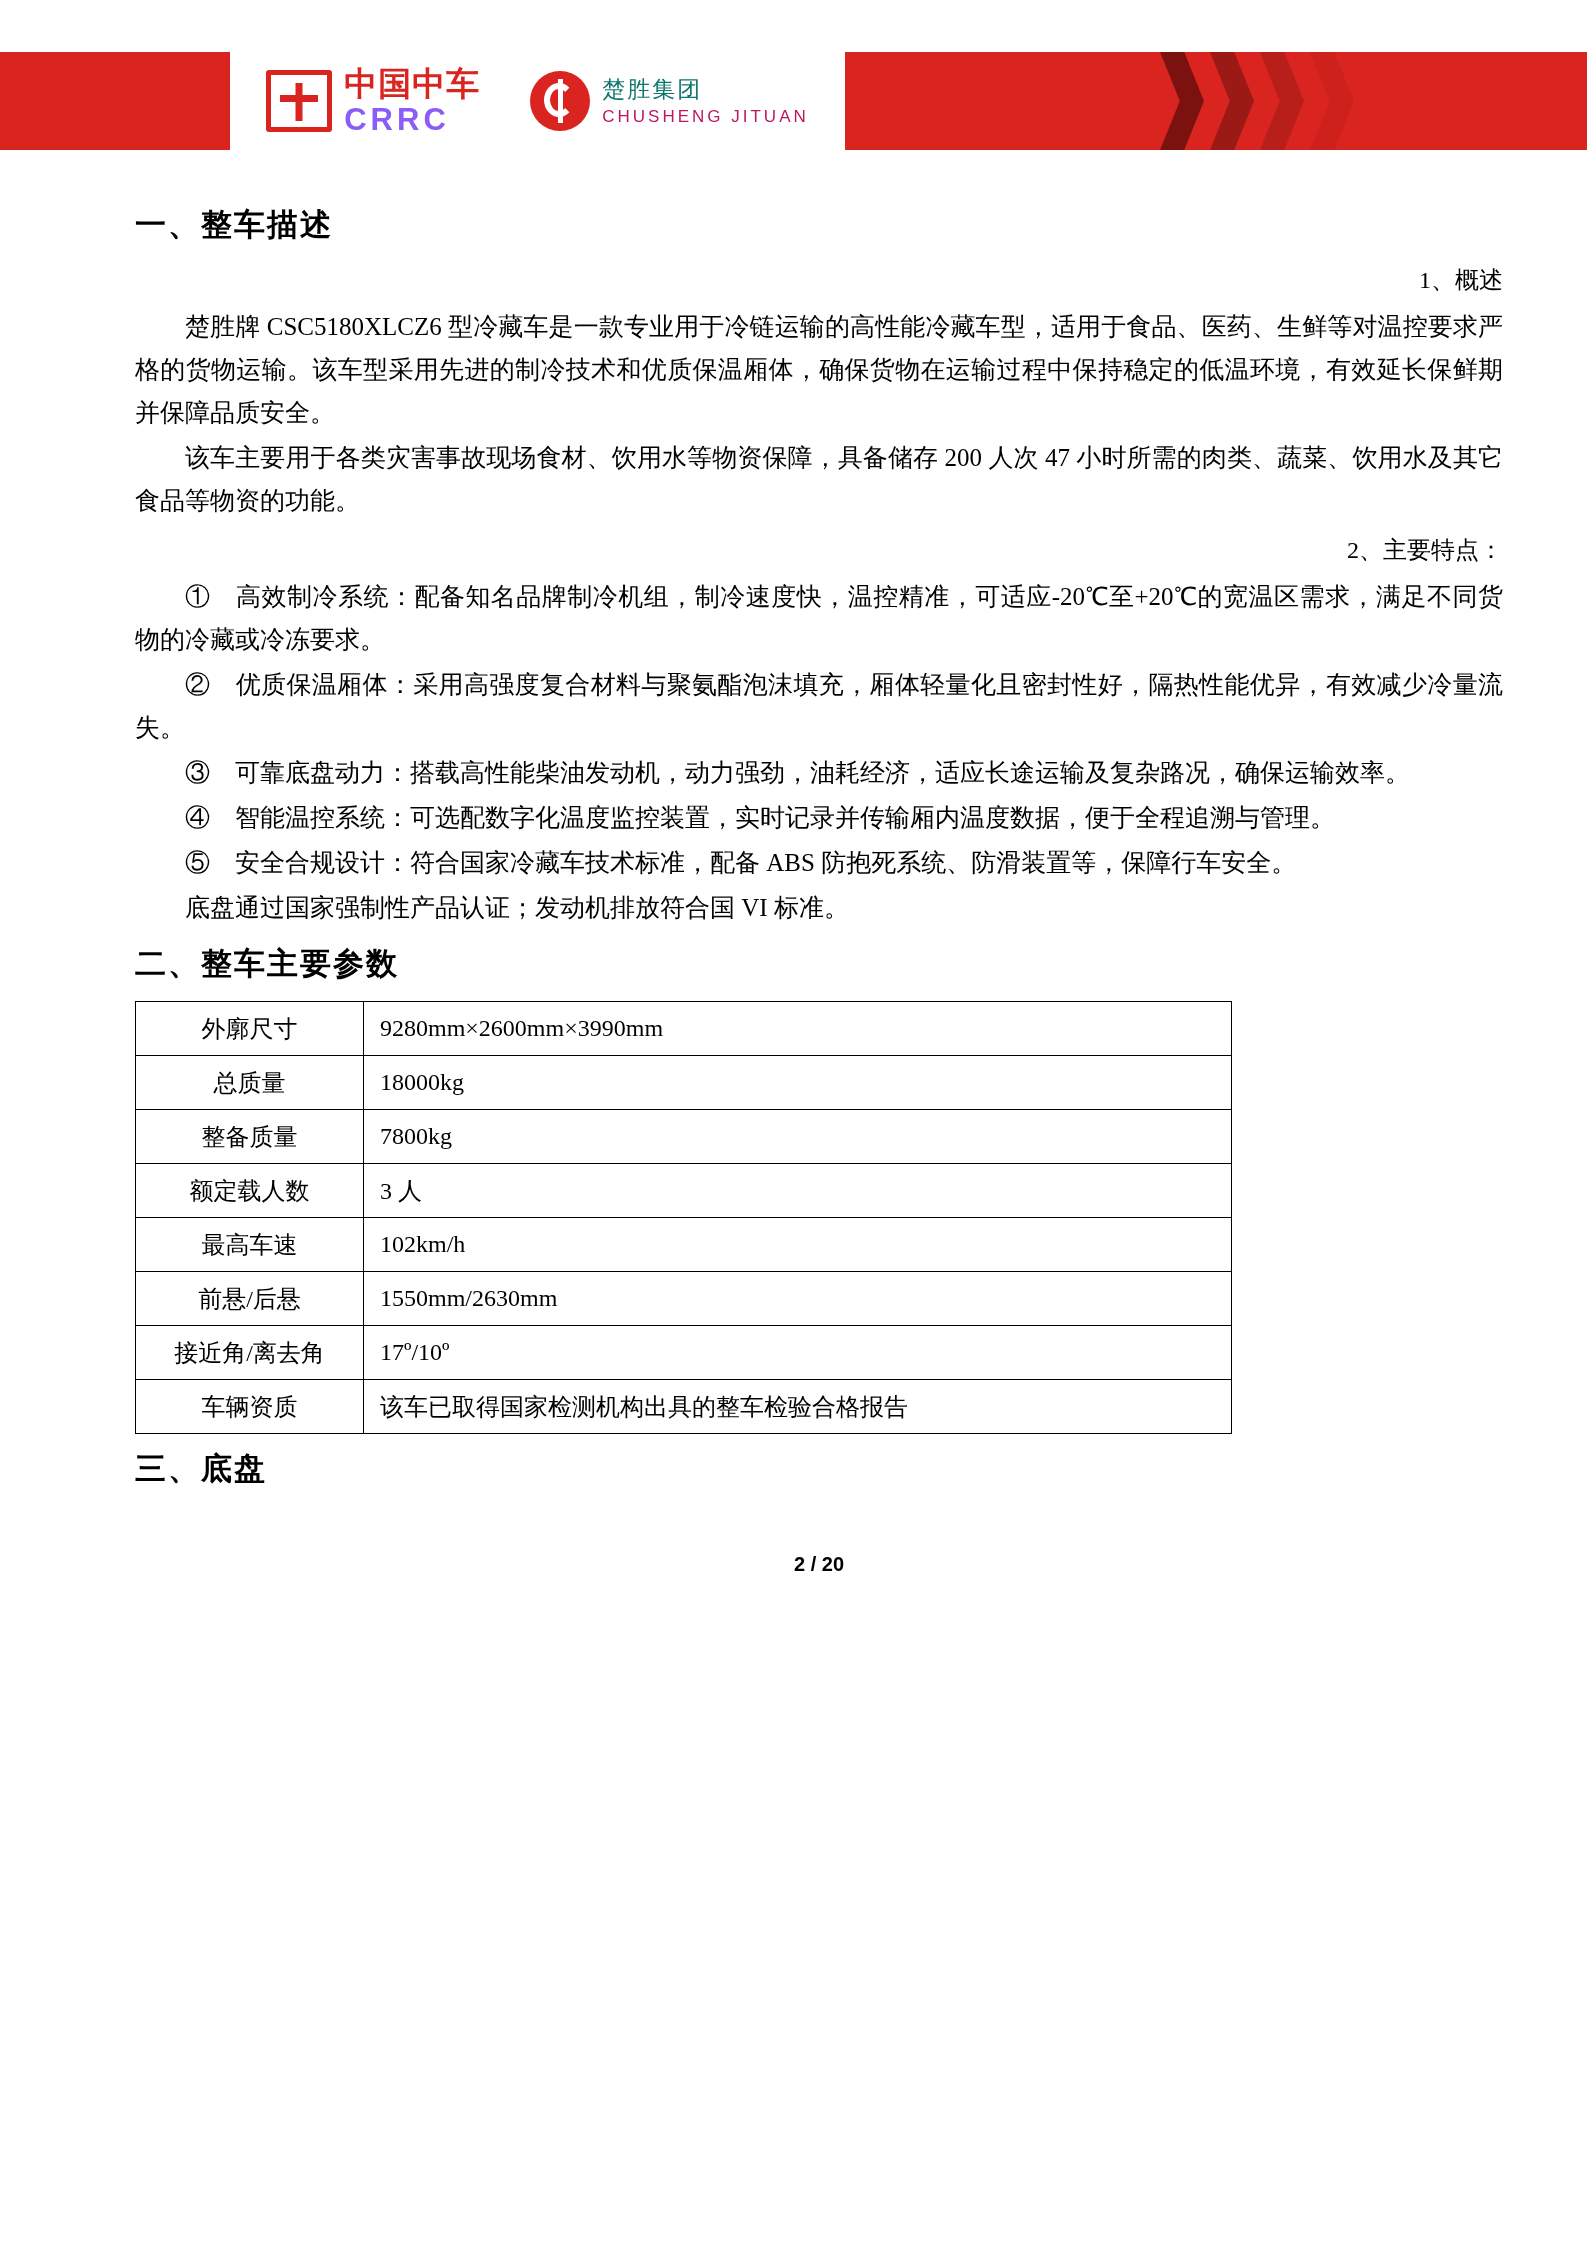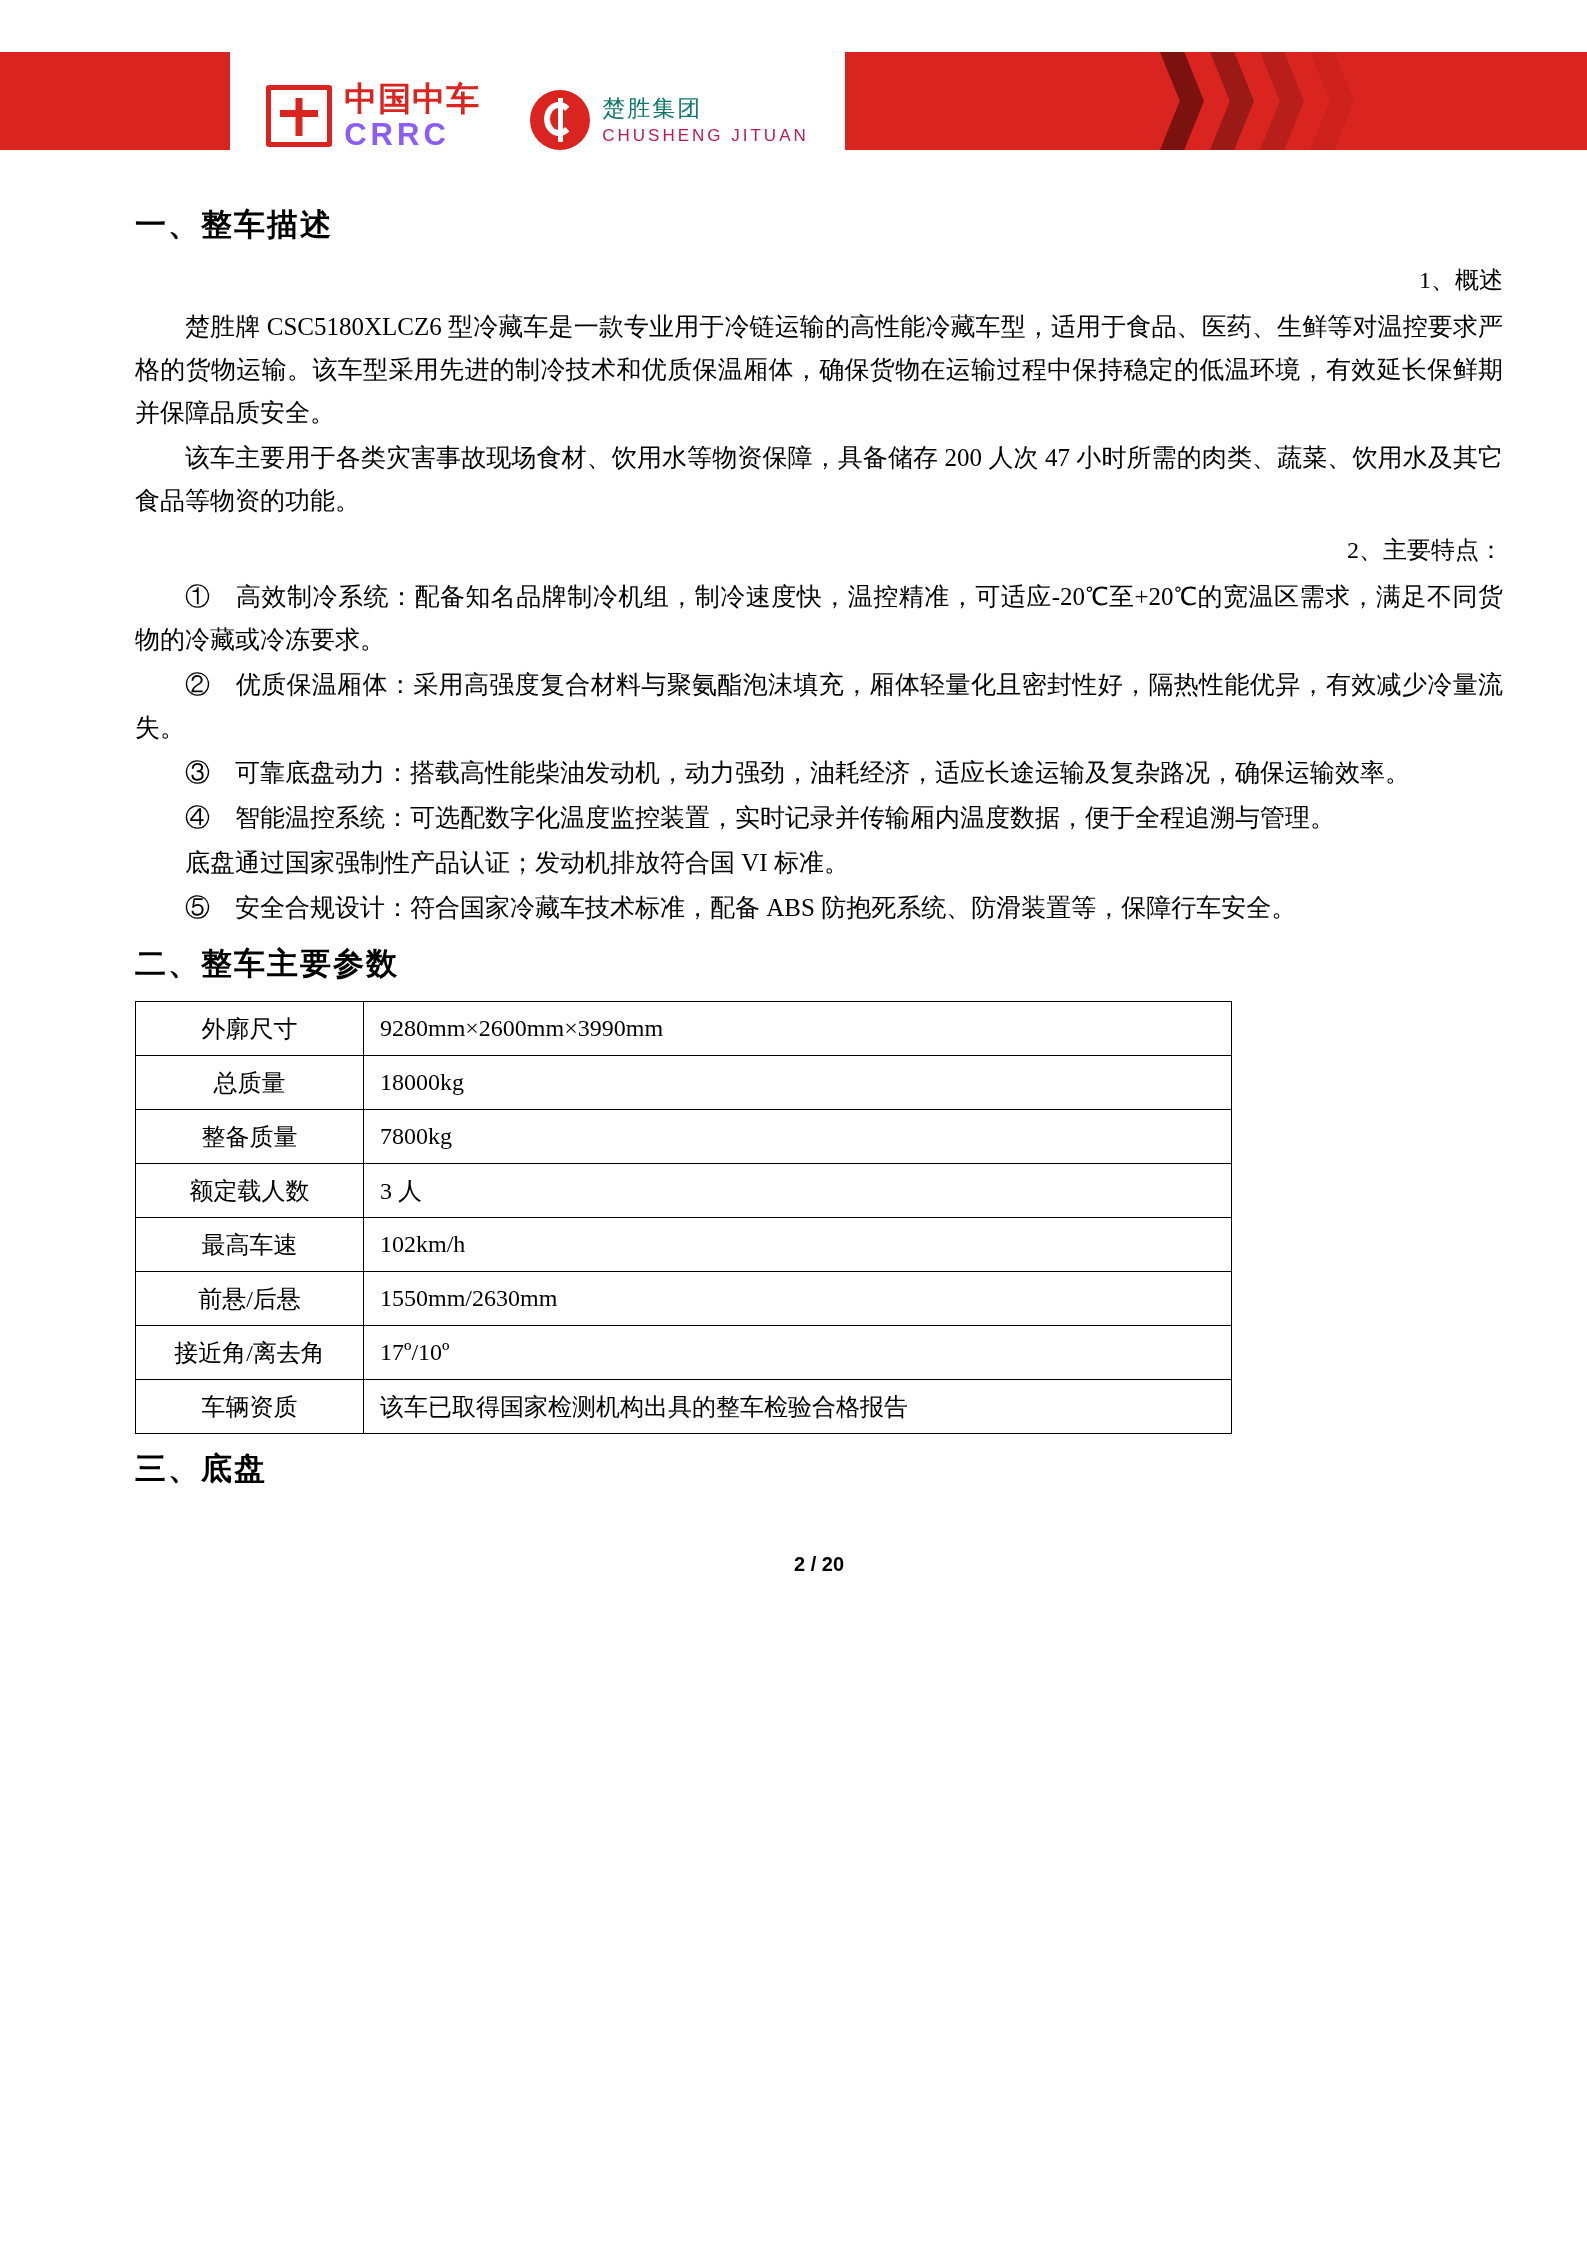--- a/index.html
+++ b/index.html
@@ -40,21 +40,21 @@
     background: #d9241f;
   }
   .header-logos {
     position: absolute;
     left: 230px;
     top: 52px;
     width: 615px;
     height: 98px;
     background: #ffffff;
     display: flex;
-    align-items: flex-end;
+    align-items: center;
     justify-content: center;
     gap: 50px;
   }
   .logo-crrc {
     display: flex;
     align-items: center;
     gap: 12px;
   }
   .crrc-mark {
     width: 66px;
@@ -281,22 +281,22 @@
 
   <div class="sub">1、概述</div>
   <p class="body indent">楚胜牌 CSC5180XLCZ6 型冷藏车是一款专业用于冷链运输的高性能冷藏车型，适用于食品、医药、生鲜等对温控要求严格的货物运输。该车型采用先进的制冷技术和优质保温厢体，确保货物在运输过程中保持稳定的低温环境，有效延长保鲜期并保障品质安全。</p>
   <p class="body indent">该车主要用于各类灾害事故现场食材、饮用水等物资保障，具备储存 200 人次 47 小时所需的肉类、蔬菜、饮用水及其它食品等物资的功能。</p>
 
   <div class="sub">2、主要特点：</div>
   <p class="body item">①　高效制冷系统：配备知名品牌制冷机组，制冷速度快，温控精准，可适应-20℃至+20℃的宽温区需求，满足不同货物的冷藏或冷冻要求。</p>
   <p class="body item">②　优质保温厢体：采用高强度复合材料与聚氨酯泡沫填充，厢体轻量化且密封性好，隔热性能优异，有效减少冷量流失。</p>
   <p class="body item">③　可靠底盘动力：搭载高性能柴油发动机，动力强劲，油耗经济，适应长途运输及复杂路况，确保运输效率。</p>
   <p class="body item">④　智能温控系统：可选配数字化温度监控装置，实时记录并传输厢内温度数据，便于全程追溯与管理。</p>
+  <p class="body item">⑤　安全合规设计：符合国家冷藏车技术标准，配备 ABS 防抱死系统、防滑装置等，保障行车安全。</p>
   <p class="body indent">底盘通过国家强制性产品认证；发动机排放符合国 VI 标准。</p>
-  <p class="body item">⑤　安全合规设计：符合国家冷藏车技术标准，配备 ABS 防抱死系统、防滑装置等，保障行车安全。</p>
 
   <h2 class="section">二、整车主要参数</h2>
 
   <table class="params">
     <tbody>
       <tr>
         <td class="label">外廓尺寸</td>
         <td class="value">9280mm×2600mm×3990mm</td>
       </tr>
       <tr>

